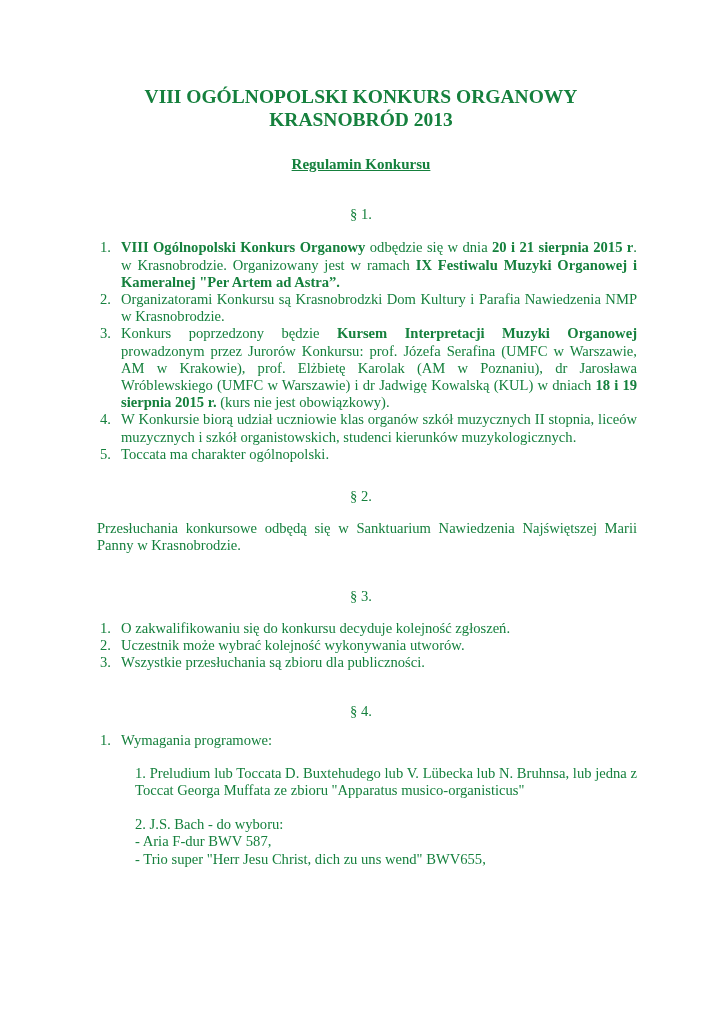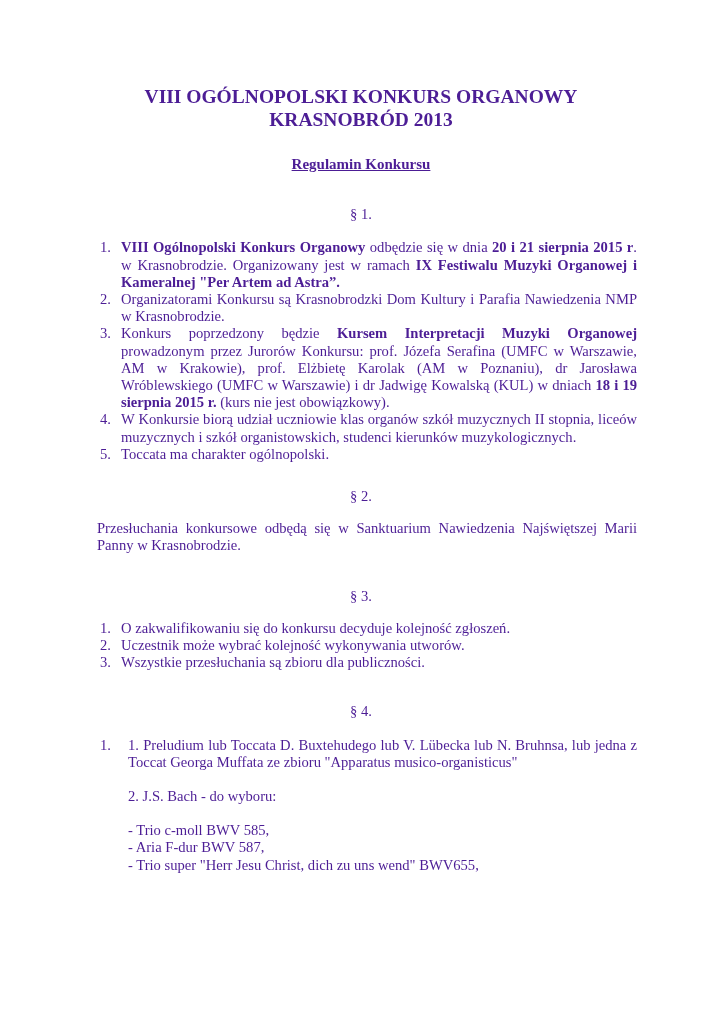--- a/index.html
+++ b/index.html
@@ -1,20 +1,20 @@
 <!DOCTYPE html>
 <html><head>
 <meta charset="utf-8">
 <style>
   html,body { margin:0; padding:0; background:#ffffff; }
   .page {
     position:relative;
     width:725px; height:1020px;
     background:#ffffff;
-    color:#4c1d95;
+    color:#15803d;
     font-family:"Liberation Serif", serif;
     font-size:14.6px;
     line-height:17.2px;
     box-sizing:border-box;
     padding:85px 88px 0 85px;
     overflow:hidden;
     border-radius:17px;
   }
   .title { text-align:center; font-weight:bold; font-size:19.5px; line-height:23px; }
   .subtitle { text-align:center; font-weight:bold; font-size:15px; line-height:17.2px; margin-top:25px; }
@@ -29,21 +29,21 @@
   ol.num.l3 { margin-top:15px; }
   ol.num.l4 { margin-top:11px; }
   ol.num li { position:relative; counter-increment:item; }
   ol.num li::before {
     content: counter(item) ".";
     position:absolute; left:-21px; top:0; width:20px;
   }
   .just { text-align:justify; }
   .body-par { margin:15px 0 0 12px; }
   .b { font-weight:bold; }
-  .sub { margin-left:7px; text-align:left; }
+  .sub { margin-left:14px; text-align:left; }
   .sub.just { text-align:justify; }
   .mt16 { margin-top:16px; }
   .mt17 { margin-top:17px; }
 </style>
 </head>
 <body>
 
 <div class="page">
 
   <div class="title">
@@ -70,21 +70,21 @@
   <div class="sec-head h3">§ 3.</div>
   <ol class="num l3">
     <li>O zakwalifikowaniu się do konkursu decyduje kolejność zgłoszeń.</li>
     <li>Uczestnik może wybrać kolejność wykonywania utworów.</li>
     <li>Wszystkie przesłuchania są zbioru dla publiczności.</li>
   </ol>
 
   <div class="sec-head h4">§ 4.</div>
   <ol class="num l4">
     <li>
+      <div>Wymagania programowe:</div>
       <div class="sub just mt16">1. Preludium lub Toccata D. Buxtehudego lub V. Lübecka lub N. Bruhnsa, lub jedna z Toccat Georga Muffata ze zbioru "Apparatus musico-organisticus"</div>
       <div class="sub mt17">2. J.S. Bach - do wyboru:</div>
-      <div class="sub mt17">- Trio c-moll BWV 585,</div>
       <div class="sub">- Aria F-dur BWV 587,</div>
       <div class="sub">- Trio super "Herr Jesu Christ, dich zu uns wend" BWV655,</div>
     </li>
   </ol>
 
 </div>
 
 </body></html>

